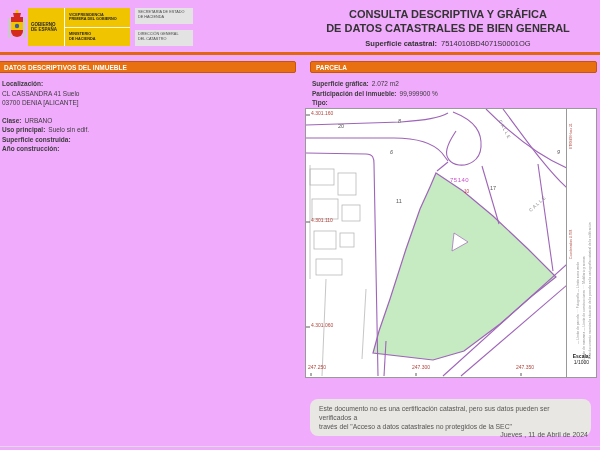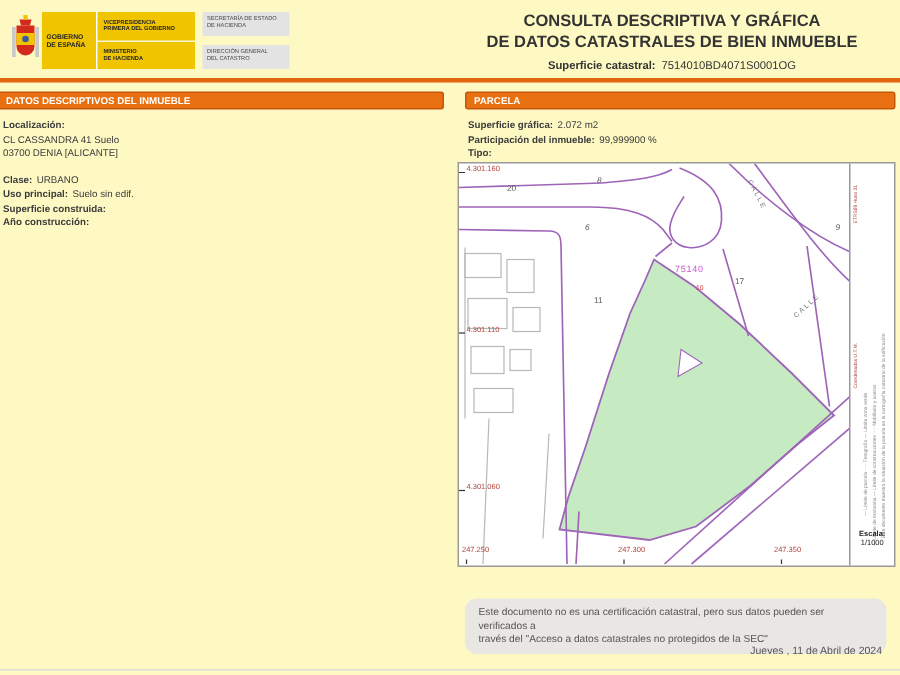--- a/index.html
+++ b/index.html
@@ -1,16 +1,16 @@
 <!DOCTYPE html>
 <html><head>
 <meta charset="utf-8">
 <style>
   html,body{margin:0;padding:0;background:#fff;}
-  #page{position:relative;width:600px;height:450px;background:#fef9c3;overflow:hidden;
+  #page{position:relative;width:600px;height:450px;background:#f0abfc;overflow:hidden;
         font-family:"Liberation Sans",sans-serif;color:#3c3c3c;}
   
   #logo{position:absolute;left:6px;top:8px;display:flex;align-items:stretch;height:38px;}
   .escudo{width:22px;height:38px;display:flex;align-items:center;justify-content:center;}
   .ylw{background:#f1c400;color:#262626;display:flex;flex-direction:column;justify-content:center;}
   .gob{width:36px;font-weight:bold;font-size:4.5px;line-height:5.5px;text-align:left;padding-left:3px;box-sizing:border-box;}
   .vice{width:66px;border-left:1px solid #fff;box-sizing:border-box;}
   .vice .cell{flex:1;display:flex;flex-direction:column;justify-content:center;padding-left:4px;
               font-weight:bold;font-size:3.8px;line-height:4.6px;}
   .vice .cell+.cell{border-top:1px solid rgba(255,255,255,.85);}
@@ -94,21 +94,21 @@
       </div>
       <div class="graybox">
         <div>DIRECCIÓN GENERAL</div>
         <div>DEL CATASTRO</div>
       </div>
     </div>
   </div>
 
   <div id="titleblock">
     <div class="tline">CONSULTA DESCRIPTIVA Y GRÁFICA</div>
-    <div class="tline">DE DATOS CATASTRALES DE BIEN INMUEBLE</div>
+    <div class="tline">DE DATOS CATASTRALES DE BIEN GENERAL</div>
     <div id="refline">
       <span class="lbl">Superficie catastral:</span><span>7514010BD4071S0001OG</span>
     </div>
   </div>
 
   <div id="orangerule"></div>
 
   <div id="bar-left" class="secbar">DATOS DESCRIPTIVOS DEL INMUEBLE</div>
   <div id="bar-right" class="secbar">PARCELA</div>
 

